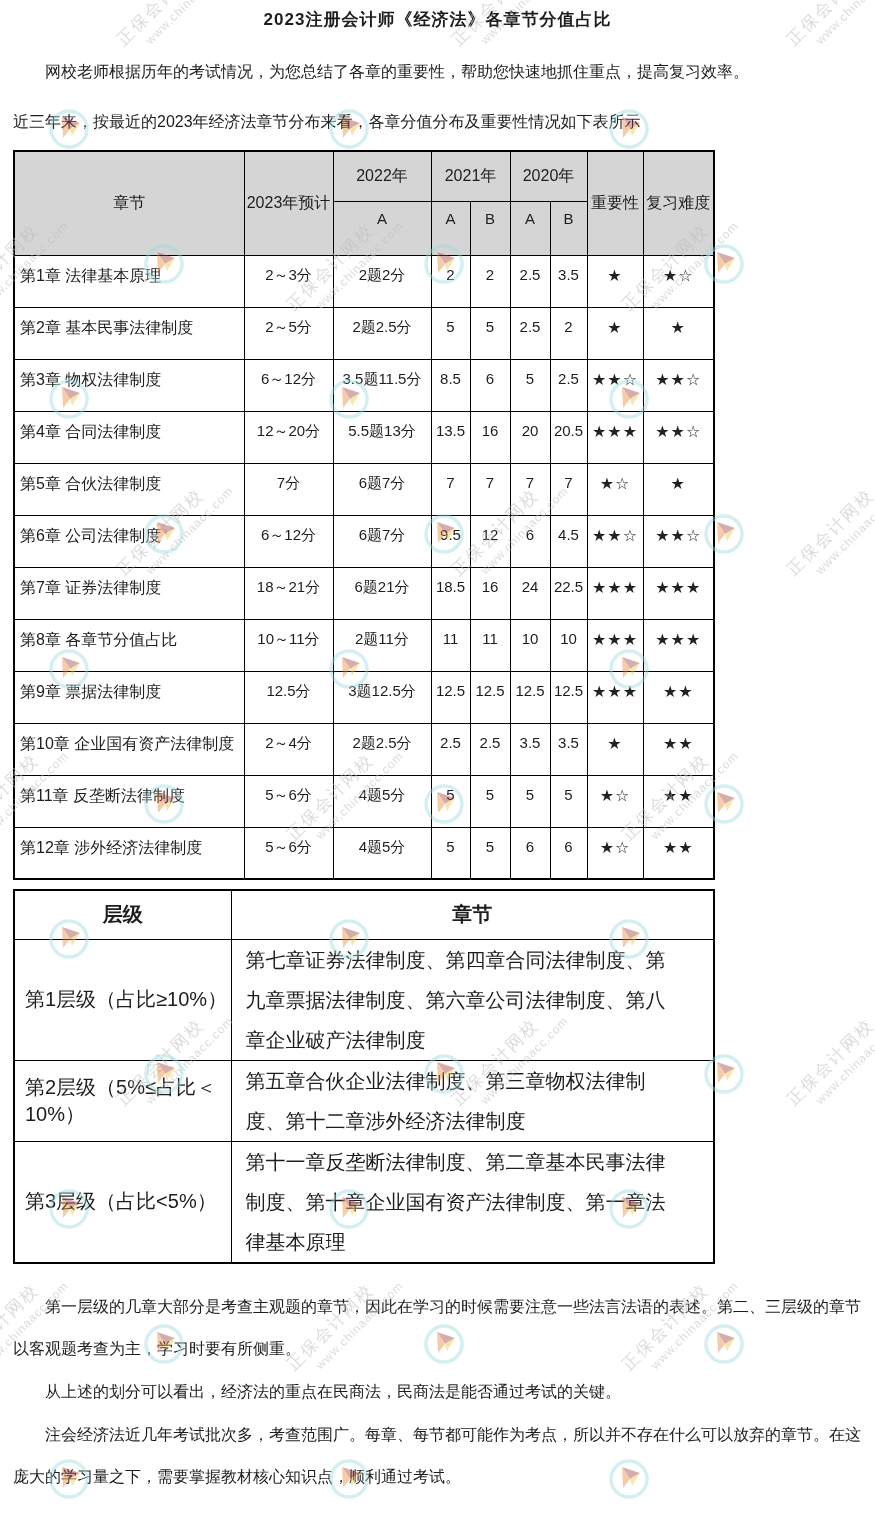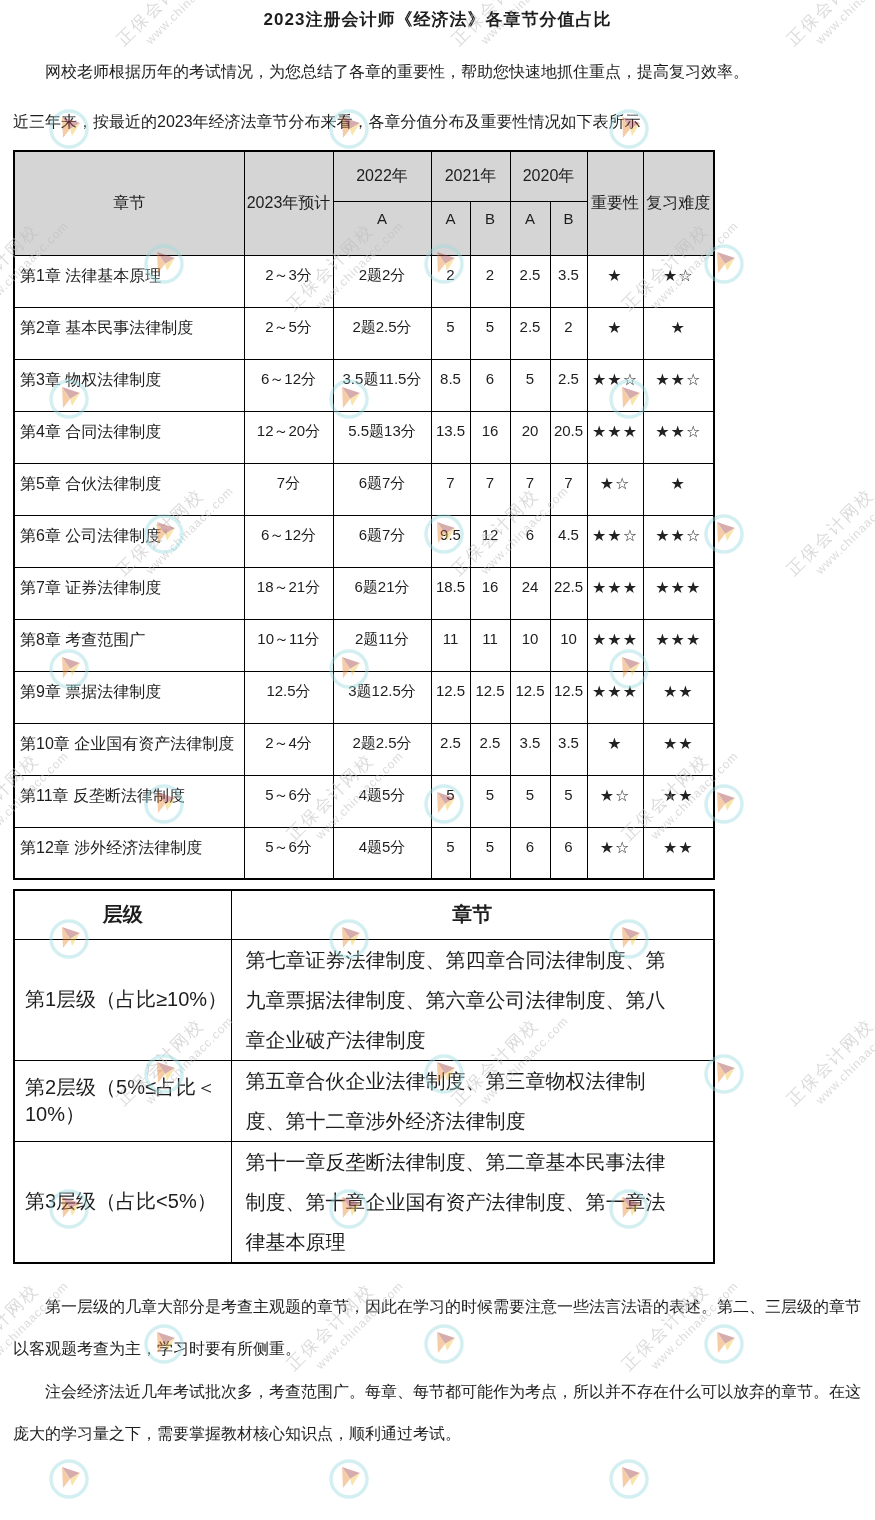--- a/index.html
+++ b/index.html
@@ -167,21 +167,21 @@
             <td>18～21分</td>
             <td>6题21分</td>
             <td>18.5</td>
             <td>16</td>
             <td>24</td>
             <td>22.5</td>
             <td class="stars">★★★</td>
             <td class="stars">★★★</td>
           </tr>
           <tr>
-            <td class="chap">第8章 考查范围广</td>
+            <td class="chap">第8章 各章节分值占比</td>
             <td>10～11分</td>
             <td>2题11分</td>
             <td>11</td>
             <td>11</td>
             <td>10</td>
             <td>10</td>
             <td class="stars">★★★</td>
             <td class="stars">★★★</td>
           </tr>
           <tr>
@@ -253,20 +253,21 @@
             <td class="chapters-col">第五章合伙企业法律制度、第三章物权法律制度、第十二章涉外经济法律制度</td>
           </tr>
           <tr>
             <td class="level-col">第3层级（占比&lt;5%）</td>
             <td class="chapters-col">第十一章反垄断法律制度、第二章基本民事法律制度、第十章企业国有资产法律制度、第一章法律基本原理</td>
           </tr>
         </tbody>
     </table>
 
     <p id="c1" class="para indent closing">第一层级的几章大部分是考查主观题的章节，因此在学习的时候需要注意一些法言法语的表述。第二、三层级的章节以客观题考查为主，学习时要有所侧重。</p>
+    <p id="c2" class="para indent closing">从上述的划分可以看出，经济法的重点在民商法，民商法是能否通过考试的关键。</p>
     <p id="c3" class="para indent closing">注会经济法近几年考试批次多，考查范围广。每章、每节都可能作为考点，所以并不存在什么可以放弃的章节。在这庞大的学习量之下，需要掌握教材核心知识点，顺利通过考试。</p>
 
   </div>
 
   <div class="wm-layer" id="wm-layer">
       <div class="wm-text" style="left: 105px; top: -20px;">
         <div class="wm-name">正保会计网校</div>
         <div class="wm-url">www.chinaacc.com</div>
       </div>
       <div class="wm-text" style="left: 440px; top: -20px;">

